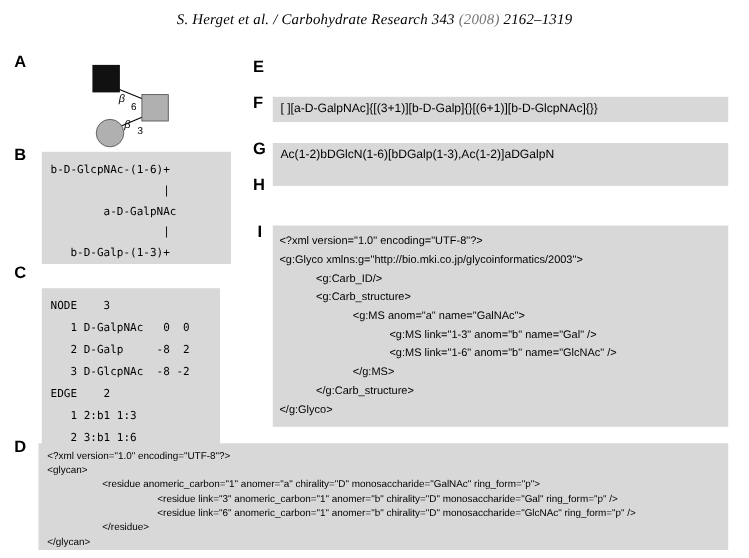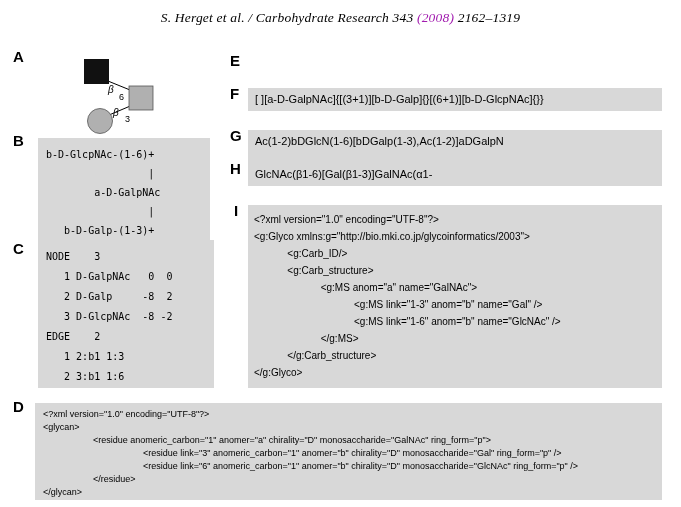--- a/index.html
+++ b/index.html
@@ -16,21 +16,21 @@
     position: absolute;
     top: 10px;
     left: 0;
     width: 100%;
     text-align: center;
     font-family: "Liberation Serif", serif;
     font-style: italic;
     font-size: 13.5px;
     letter-spacing: 0.2px;
   }
-  .running-head .year { color: #a21caf; }
+  .running-head .year { color: #737373; }
   .panel-label {
     position: absolute;
     font-weight: bold;
     font-size: 15px;
     font-family: "Liberation Sans", sans-serif;
   }
   .graybox {
     position: absolute;
     background: #d8d8d8;
   }
@@ -81,21 +81,21 @@
   <div class="panel-label" style="left:13px; top:132px;">B</div>
   <div class="graybox" style="left:38px; top:138px; width:172px; height:102px;">
     <pre class="mono b-text">b-D-GlcpNAc-(1-6)+
                  |
         a-D-GalpNAc
                  |
    b-D-Galp-(1-3)+</pre>
   </div>
 
   <div class="panel-label" style="left:13px; top:240px;">C</div>
-  <div class="graybox" style="left:38px; top:240px; width:176px; height:148px;">
+  <div class="graybox" style="left:38px; top:262px; width:162px; height:148px;">
     <pre class="mono c-text">NODE    3
    1 D-GalpNAc   0  0
    2 D-Galp     -8  2
    3 D-GlcpNAc  -8 -2
 EDGE    2
    1 2:b1 1:3
    2 3:b1 1:6</pre>
   </div>
 
   <div class="panel-label" style="left:13px; top:398px;">D</div>
@@ -115,23 +115,20 @@
   <div class="graybox" style="left:248px; top:88px; width:414px; height:23px;">
     <span class="codeline">[ ][a-D-GalpNAc]{[(3+1)][b-D-Galp]{}[(6+1)][b-D-GlcpNAc]{}}</span>
   </div>
 
   <div class="panel-label" style="left:230px; top:127px;">G</div>
   <div class="graybox" style="left:248px; top:130px; width:414px; height:39px;">
     <span class="codeline">Ac(1-2)bDGlcN(1-6)[bDGalp(1-3),Ac(1-2)]aDGalpN</span>
   </div>
 
   <div class="panel-label" style="left:230px; top:160px;">H</div>
-  <div class="graybox" style="left:248px; top:163px; width:414px; height:23px;">
-    <span class="codeline">GlcNAc(β1-6)[Gal(β1-3)]GalNAc(α1-</span>
-  </div>
 
   <div class="panel-label" style="left:234px; top:202px;">I</div>
   <div class="graybox" style="left:248px; top:205px; width:414px; height:183px;">
     <pre class="sanscode i-text">&lt;?xml version="1.0" encoding="UTF-8"?&gt;
 &lt;g:Glyco xmlns:g="http://bio.mki.co.jp/glycoinformatics/2003"&gt;
             &lt;g:Carb_ID/&gt;
             &lt;g:Carb_structure&gt;
                         &lt;g:MS anom="a" name="GalNAc"&gt;
                                     &lt;g:MS link="1-3" anom="b" name="Gal" /&gt;
                                     &lt;g:MS link="1-6" anom="b" name="GlcNAc" /&gt;

